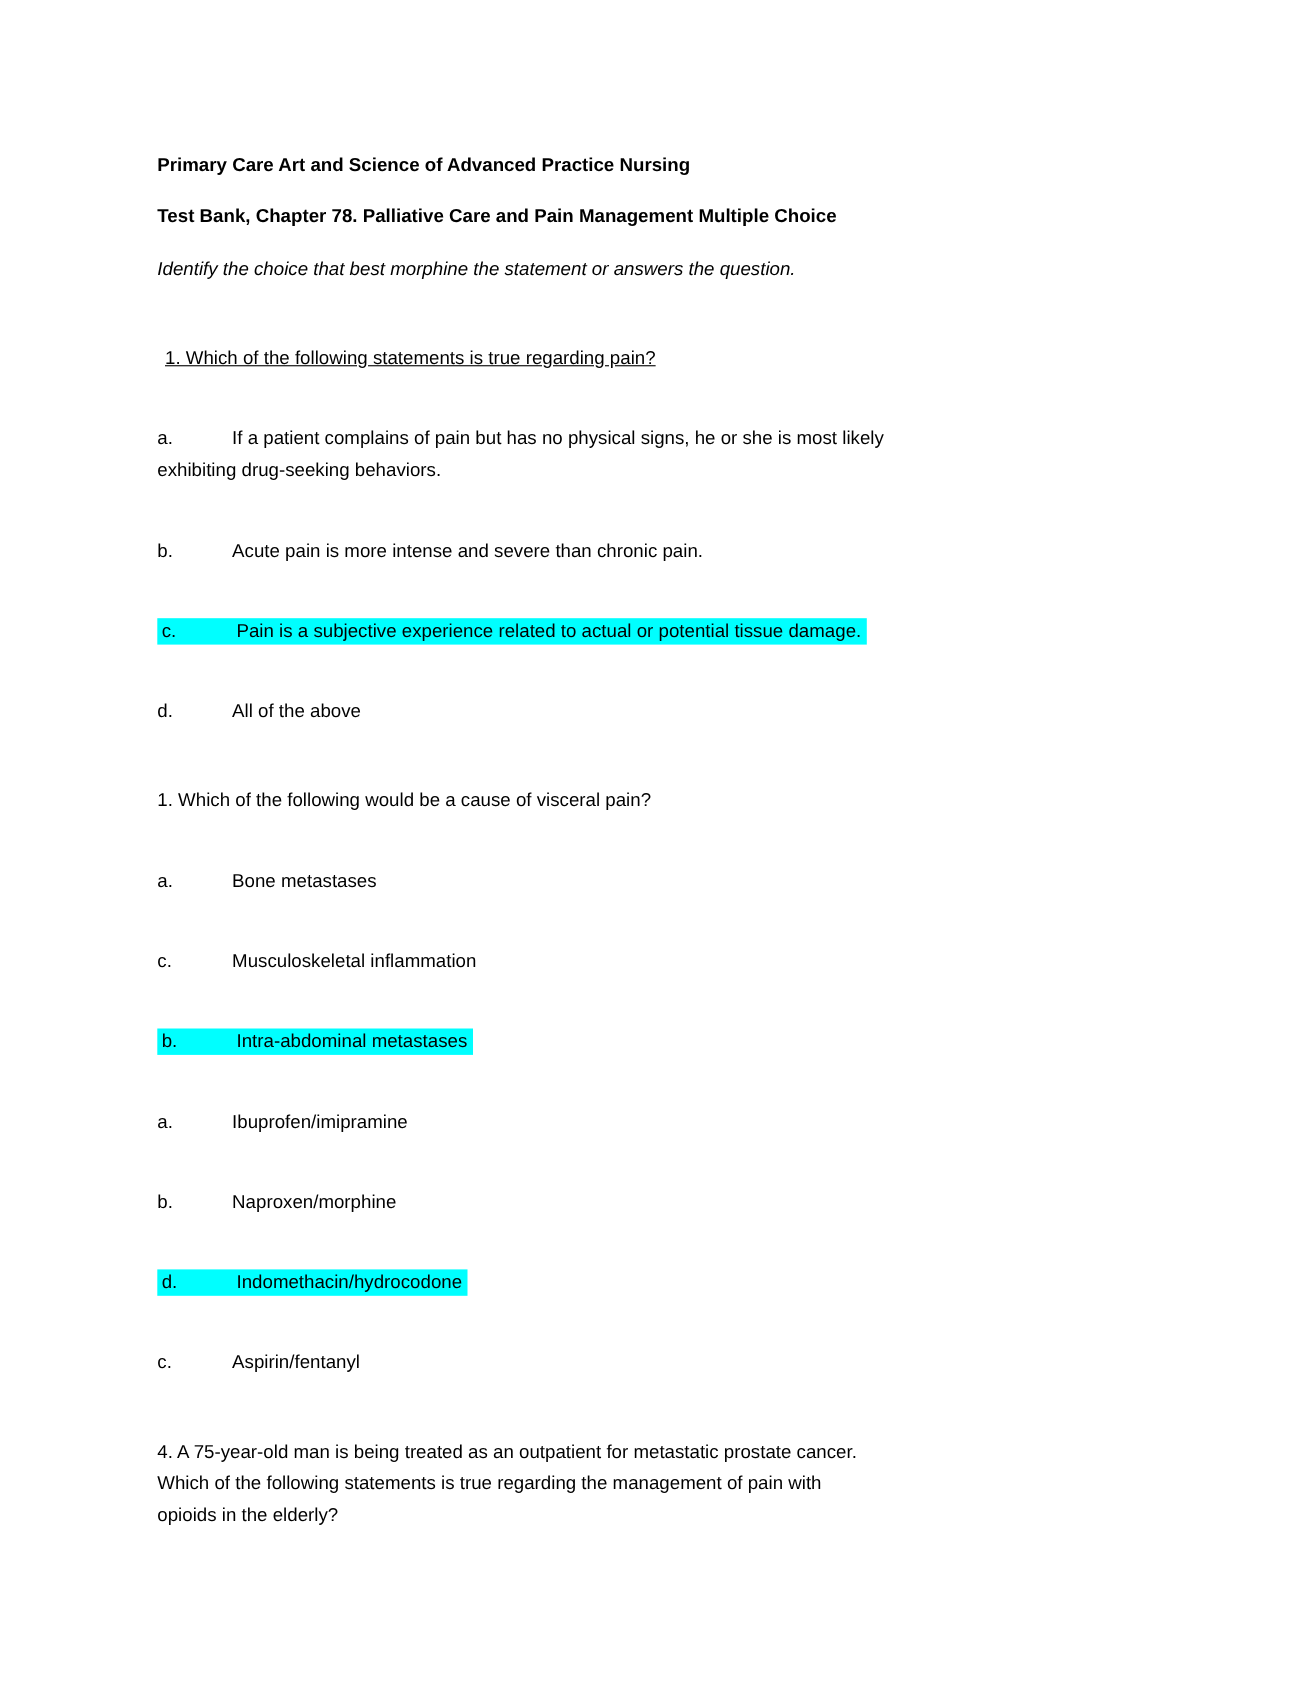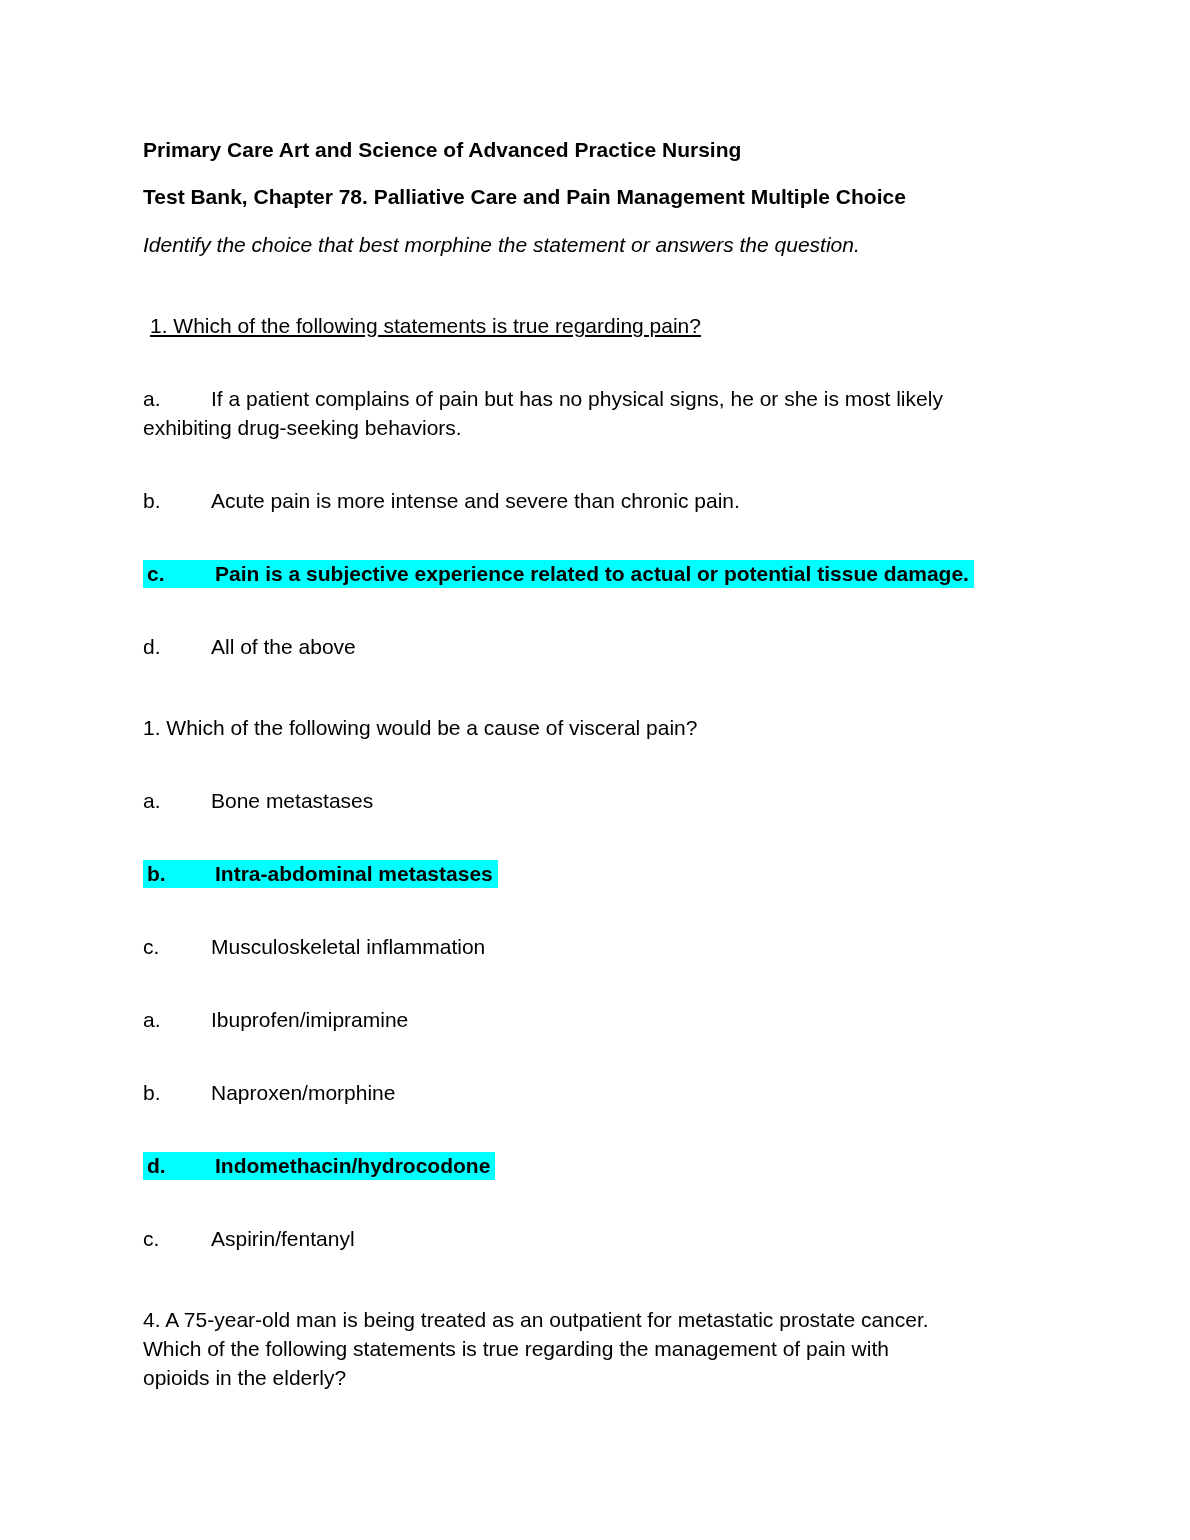--- a/index.html
+++ b/index.html
@@ -16,21 +16,21 @@
     font-family: "Liberation Sans", "DejaVu Sans", sans-serif;
     color: #000000;
     box-sizing: border-box;
     padding: 135px 60px 40px 143px;
   }
   .content {
     width: 960px;
   }
   p {
     margin: 0;
-    font-size: 21px;
+    font-size: 17px;
     line-height: 29px;
     white-space: pre-line;
   }
   .doc-title {
     font-weight: bold;
     margin-bottom: 18px;
   }
   .doc-subtitle {
     font-weight: bold;
     margin-bottom: 19px;
@@ -50,21 +50,20 @@
   .opt {
     margin-bottom: 15px;
   }
   .inner {
     display: inline;
   }
   .inner.hl {
     background-color: var(--hl, #00ffff);
     padding: 2px 5px 3px 4px;
     box-decoration-break: clone;
-    font-weight: bold;
   }
   .letter {
     display: inline-block;
     width: 68px;
     vertical-align: top;
   }
   .otext {
     white-space: pre-line;
   }
 </style>
@@ -94,24 +93,24 @@
         <span class="inner"><span class="letter">d.</span><span class="otext">All of the above</span></span>
       </p>
     </div>
 
     <div>
       <p class="q">1. Which of the following would be a cause of visceral pain?</p>
       <p class="opt">
         <span class="inner"><span class="letter">a.</span><span class="otext">Bone metastases</span></span>
       </p>
       <p class="opt">
-        <span class="inner hl"><span class="letter">b.</span><span class="otext">Intra-abdominal metastases</span></span>
+        <span class="inner"><span class="letter">c.</span><span class="otext">Musculoskeletal inflammation</span></span>
       </p>
       <p class="opt">
-        <span class="inner"><span class="letter">c.</span><span class="otext">Musculoskeletal inflammation</span></span>
+        <span class="inner hl"><span class="letter">b.</span><span class="otext">Intra-abdominal metastases</span></span>
       </p>
     </div>
 
     <div>
       <p class="opt">
         <span class="inner"><span class="letter">a.</span><span class="otext">Ibuprofen/imipramine</span></span>
       </p>
       <p class="opt">
         <span class="inner"><span class="letter">b.</span><span class="otext">Naproxen/morphine</span></span>
       </p>

